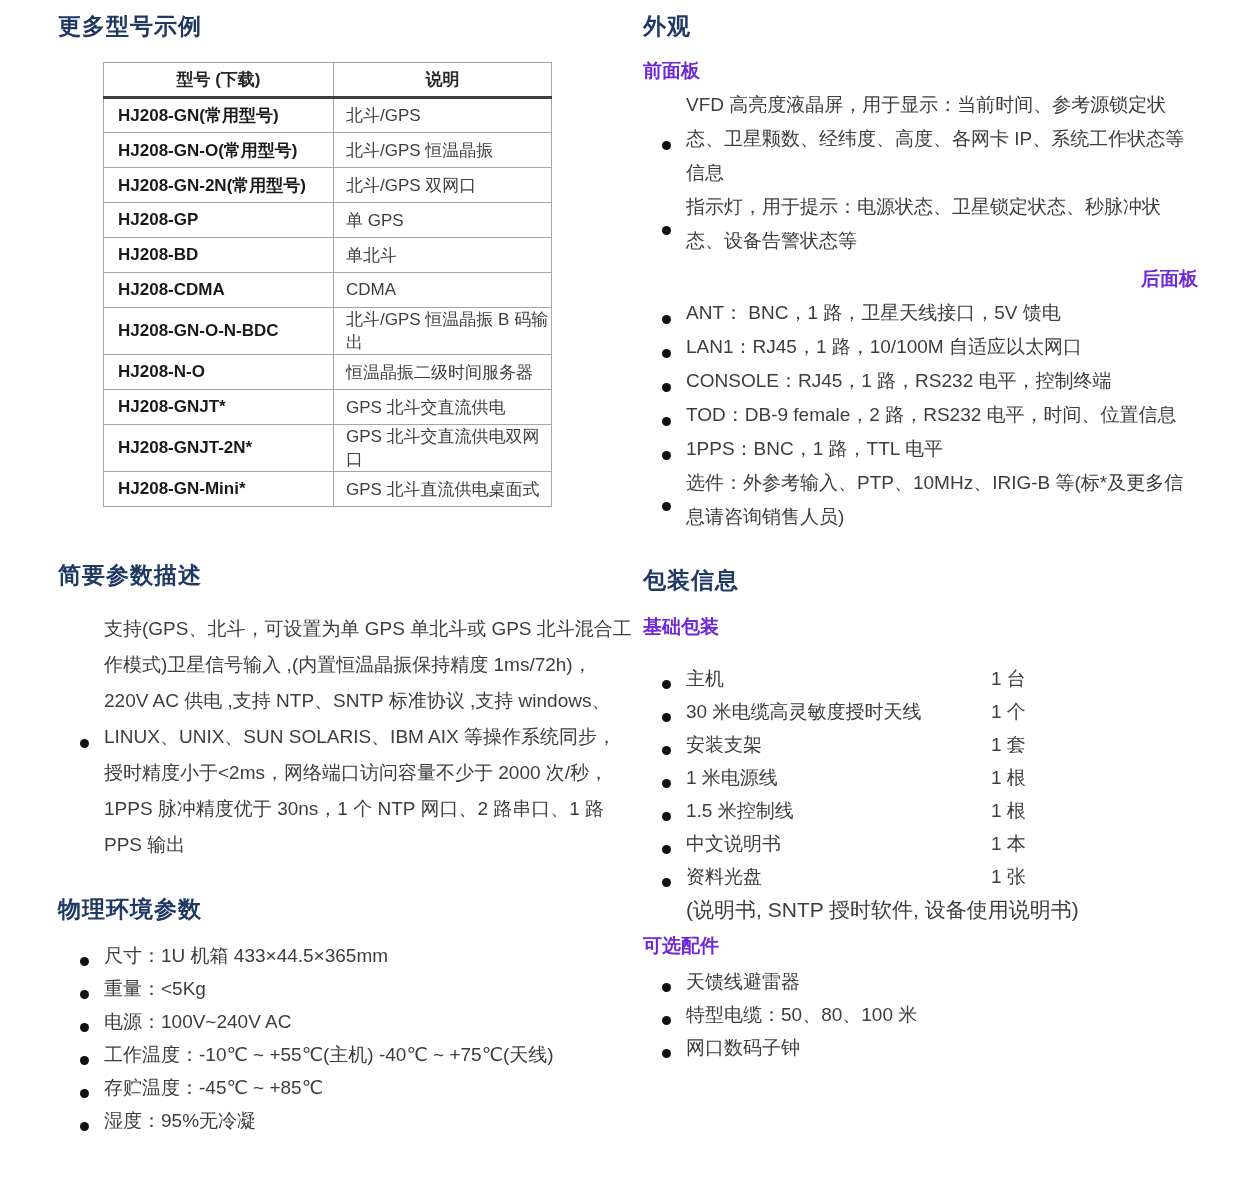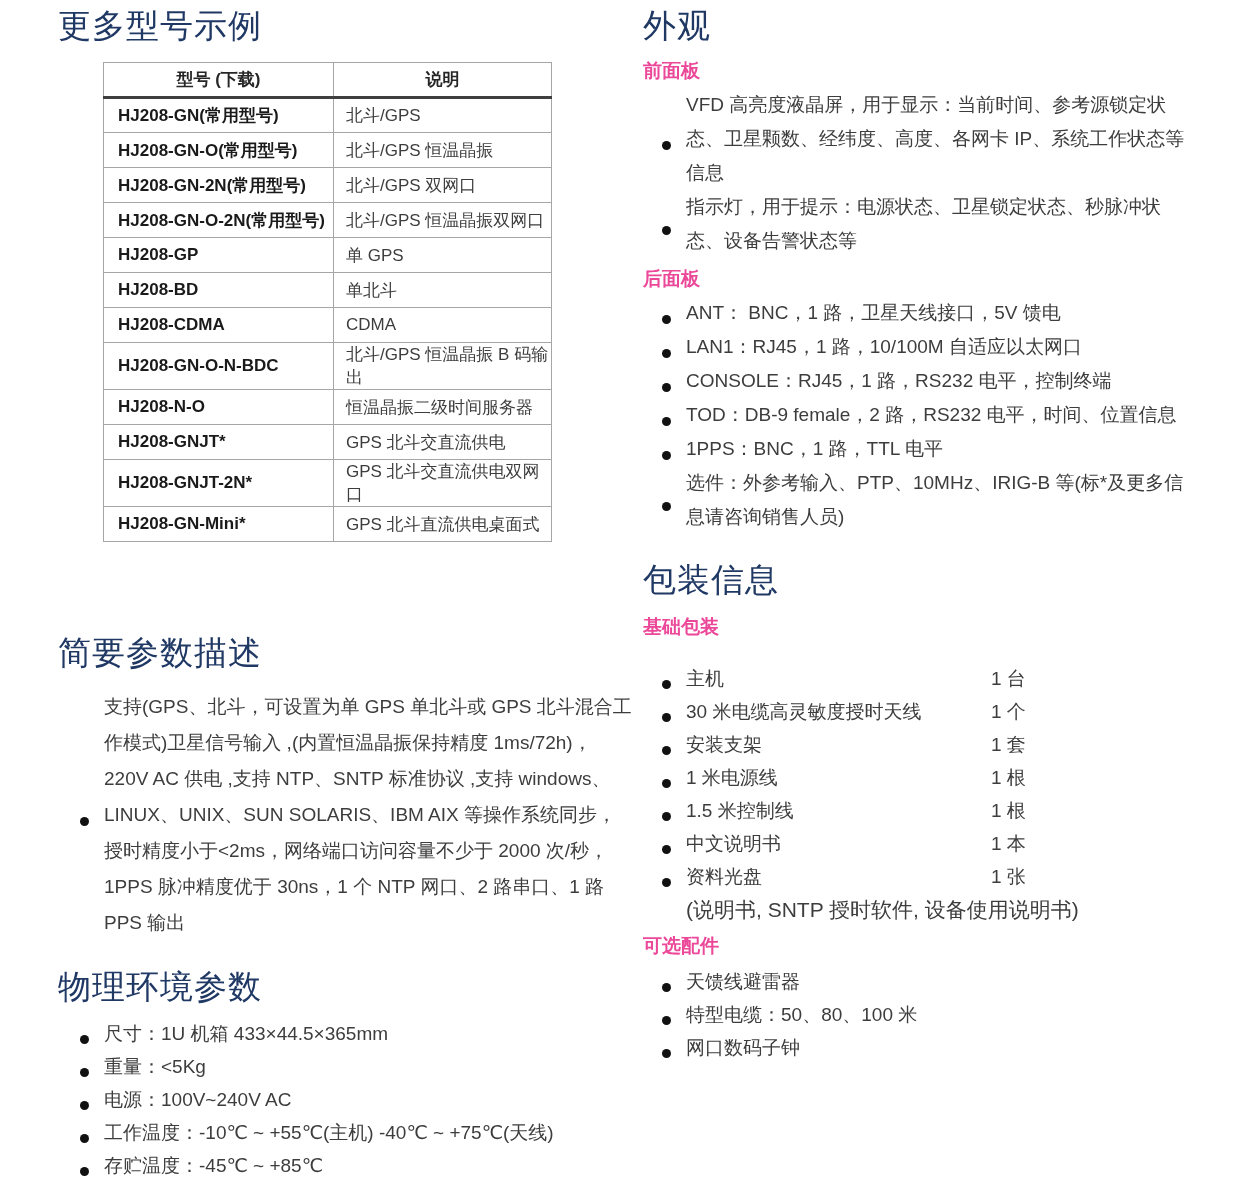--- a/index.html
+++ b/index.html
@@ -13,27 +13,27 @@
   }
   .page {
     display: flex;
     padding: 10px 0 0 58px;
   }
   .col-left  { width: 575px; flex: 0 0 575px; }
   .col-right { width: 555px; flex: 0 0 555px; margin-left: 10px; }
 
   .section-title {
     color: #1f3864;
-    font-size: 33px;
-    font-weight: normal;
+    font-size: 23px;
+    font-weight: bold;
     line-height: 32px;
     letter-spacing: 1px;
   }
   .sub-title {
-    color: #ec4899;
+    color: #6d28d9;
     font-size: 19px;
     font-weight: bold;
     line-height: 26px;
   }
 
   
   .models-table {
     border-collapse: collapse;
     margin: 20px 0 0 45px;
     width: 448px;
@@ -69,34 +69,34 @@
   .dot {
     flex: 0 0 auto;
     width: 9px; height: 9px;
     border-radius: 50%;
     background: #111111;
     margin: 13px 15px 0 22px;
   }
   .li-text { flex: 1 1 auto; font-size: 19px; }
 
   
-  .mt-brief { margin-top: 95px; }
+  .mt-brief { margin-top: 52px; }
   .brief-list { margin-top: 20px; }
   .brief-list .li-text { line-height: 36px; }
   .mt-phys { margin-top: 30px; }
   .phys-list { margin-top: 14px; }
   .phys-list .li-text { line-height: 33px; }
   .phys-list .dot { margin-top: 12px; }
 
   
   .front-title { margin-top: 16px; }
   .panel-list { margin-top: 4px; }
   .panel-list .li-text { line-height: 34px; }
   .panel-list .dot { margin-top: 12px; margin-left: 19px; }
-  .rear-title { margin-top: 8px; }
+  .rear-title { margin-top: 8px; text-align: right; }
 
   .mt-pack { margin-top: 30px; }
   .basic-title { margin-top: 18px; }
   .pack-list { margin-top: 22px; }
   .pack-list li { display: flex; }
   .pack-list .dot { margin-top: 12px; margin-left: 19px; }
   .pk-label { flex: 0 0 305px; font-size: 19px; line-height: 33px; }
   .pk-qty { flex: 0 0 auto; font-size: 19px; line-height: 33px; }
   .pack-note {
     font-size: 21px;
@@ -138,24 +138,20 @@
           <tr>
             <td class="model-cell">HJ208-GN-O(常用型号)</td>
             <td class="desc-cell">北斗/GPS 恒温晶振</td>
           </tr>
 
           <tr>
             <td class="model-cell">HJ208-GN-2N(常用型号)</td>
             <td class="desc-cell">北斗/GPS 双网口</td>
           </tr>
 
-          <tr>
-            <td class="model-cell">HJ208-GN-O-2N(常用型号)</td>
-            <td class="desc-cell">北斗/GPS 恒温晶振双网口</td>
-          </tr>
 
           <tr>
             <td class="model-cell">HJ208-GP</td>
             <td class="desc-cell">单 GPS</td>
           </tr>
 
           <tr>
             <td class="model-cell">HJ208-BD</td>
             <td class="desc-cell">单北斗</td>
           </tr>

